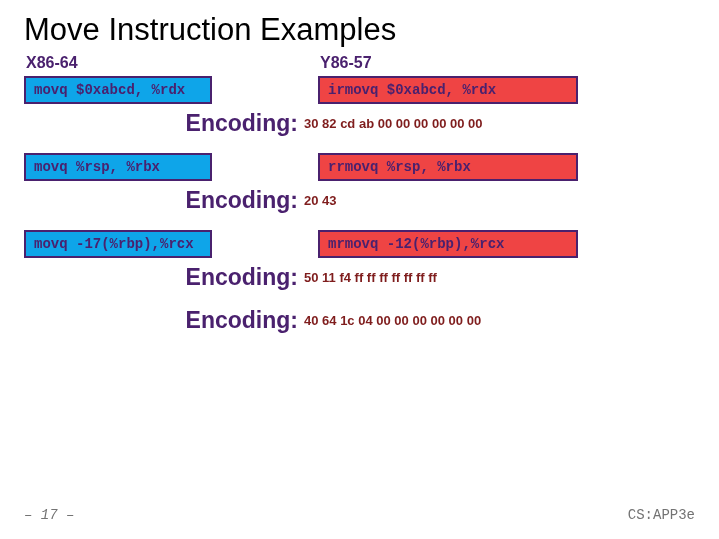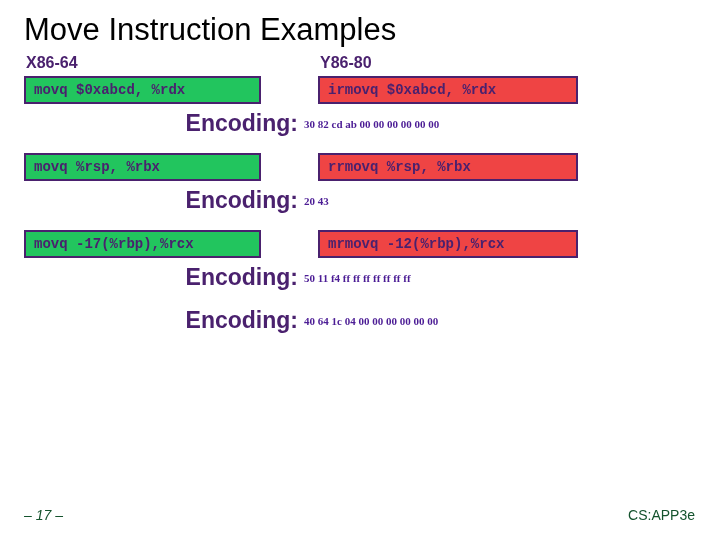--- a/index.html
+++ b/index.html
@@ -44,72 +44,73 @@
     font-family: "Courier New", monospace;
     font-weight: bold;
     font-size: 14px;
     color: #4a216e;
     border: 2px solid #4a216e;
     padding: 4px 8px;
     display: inline-block;
     box-sizing: border-box;
   }
   .x-box {
-    width: 237px;
-    background: #22c55e;
+    width: 188px;
+    background: #0ea5e9;
   }
   .y-box {
     width: 260px;
     background: #ef4444;
   }
   .enc-row {
     display: flex;
     align-items: center;
     margin: 6px 0 16px 0;
   }
   .enc-label {
     font-weight: bold;
     font-size: 23px;
     color: #4a216e;
     width: 280px;
     text-align: right;
     padding-right: 6px;
     box-sizing: border-box;
   }
   .enc-val {
-    font-family: Liberation Serif, serif;
+    font-family: Liberation Sans, sans-serif;
     font-weight: bold;
-    font-size: 11px;
-    color: #4c1d95;
+    font-size: 13px;
+    color: #7f1d1d;
   }
   .footer {
     position: absolute;
     bottom: 16px;
     left: 24px;
     right: 24px;
     display: flex;
     justify-content: space-between;
     font-size: 14px;
-    color: #14532d;
+    color: #737373;
+    font-family: Liberation Mono, monospace;
   }
   .footer .pg { font-style: italic; }
 </style>
 </head>
 <body>
 
 <div class="title">Move Instruction Examples</div>
 
 <div class="content">
 
   <div class="cols">
     <div class="col-x">
         <div class="col-header">X86-64</div>
       </div>
     <div class="col-y">
-        <div class="col-header">Y86-80</div>
+        <div class="col-header">Y86-57</div>
       </div>
   </div>
 
   <div class="cols">
     <div class="col-x"><div class="instr-box x-box">movq $0xabcd, %rdx</div></div>
     <div class="col-y"><div class="instr-box y-box">irmovq $0xabcd, %rdx</div></div>
   </div>
   <div class="enc-row">
     <div class="enc-label">Encoding:</div>
     <div class="enc-val">30 82 cd ab 00 00 00 00 00 00</div>

